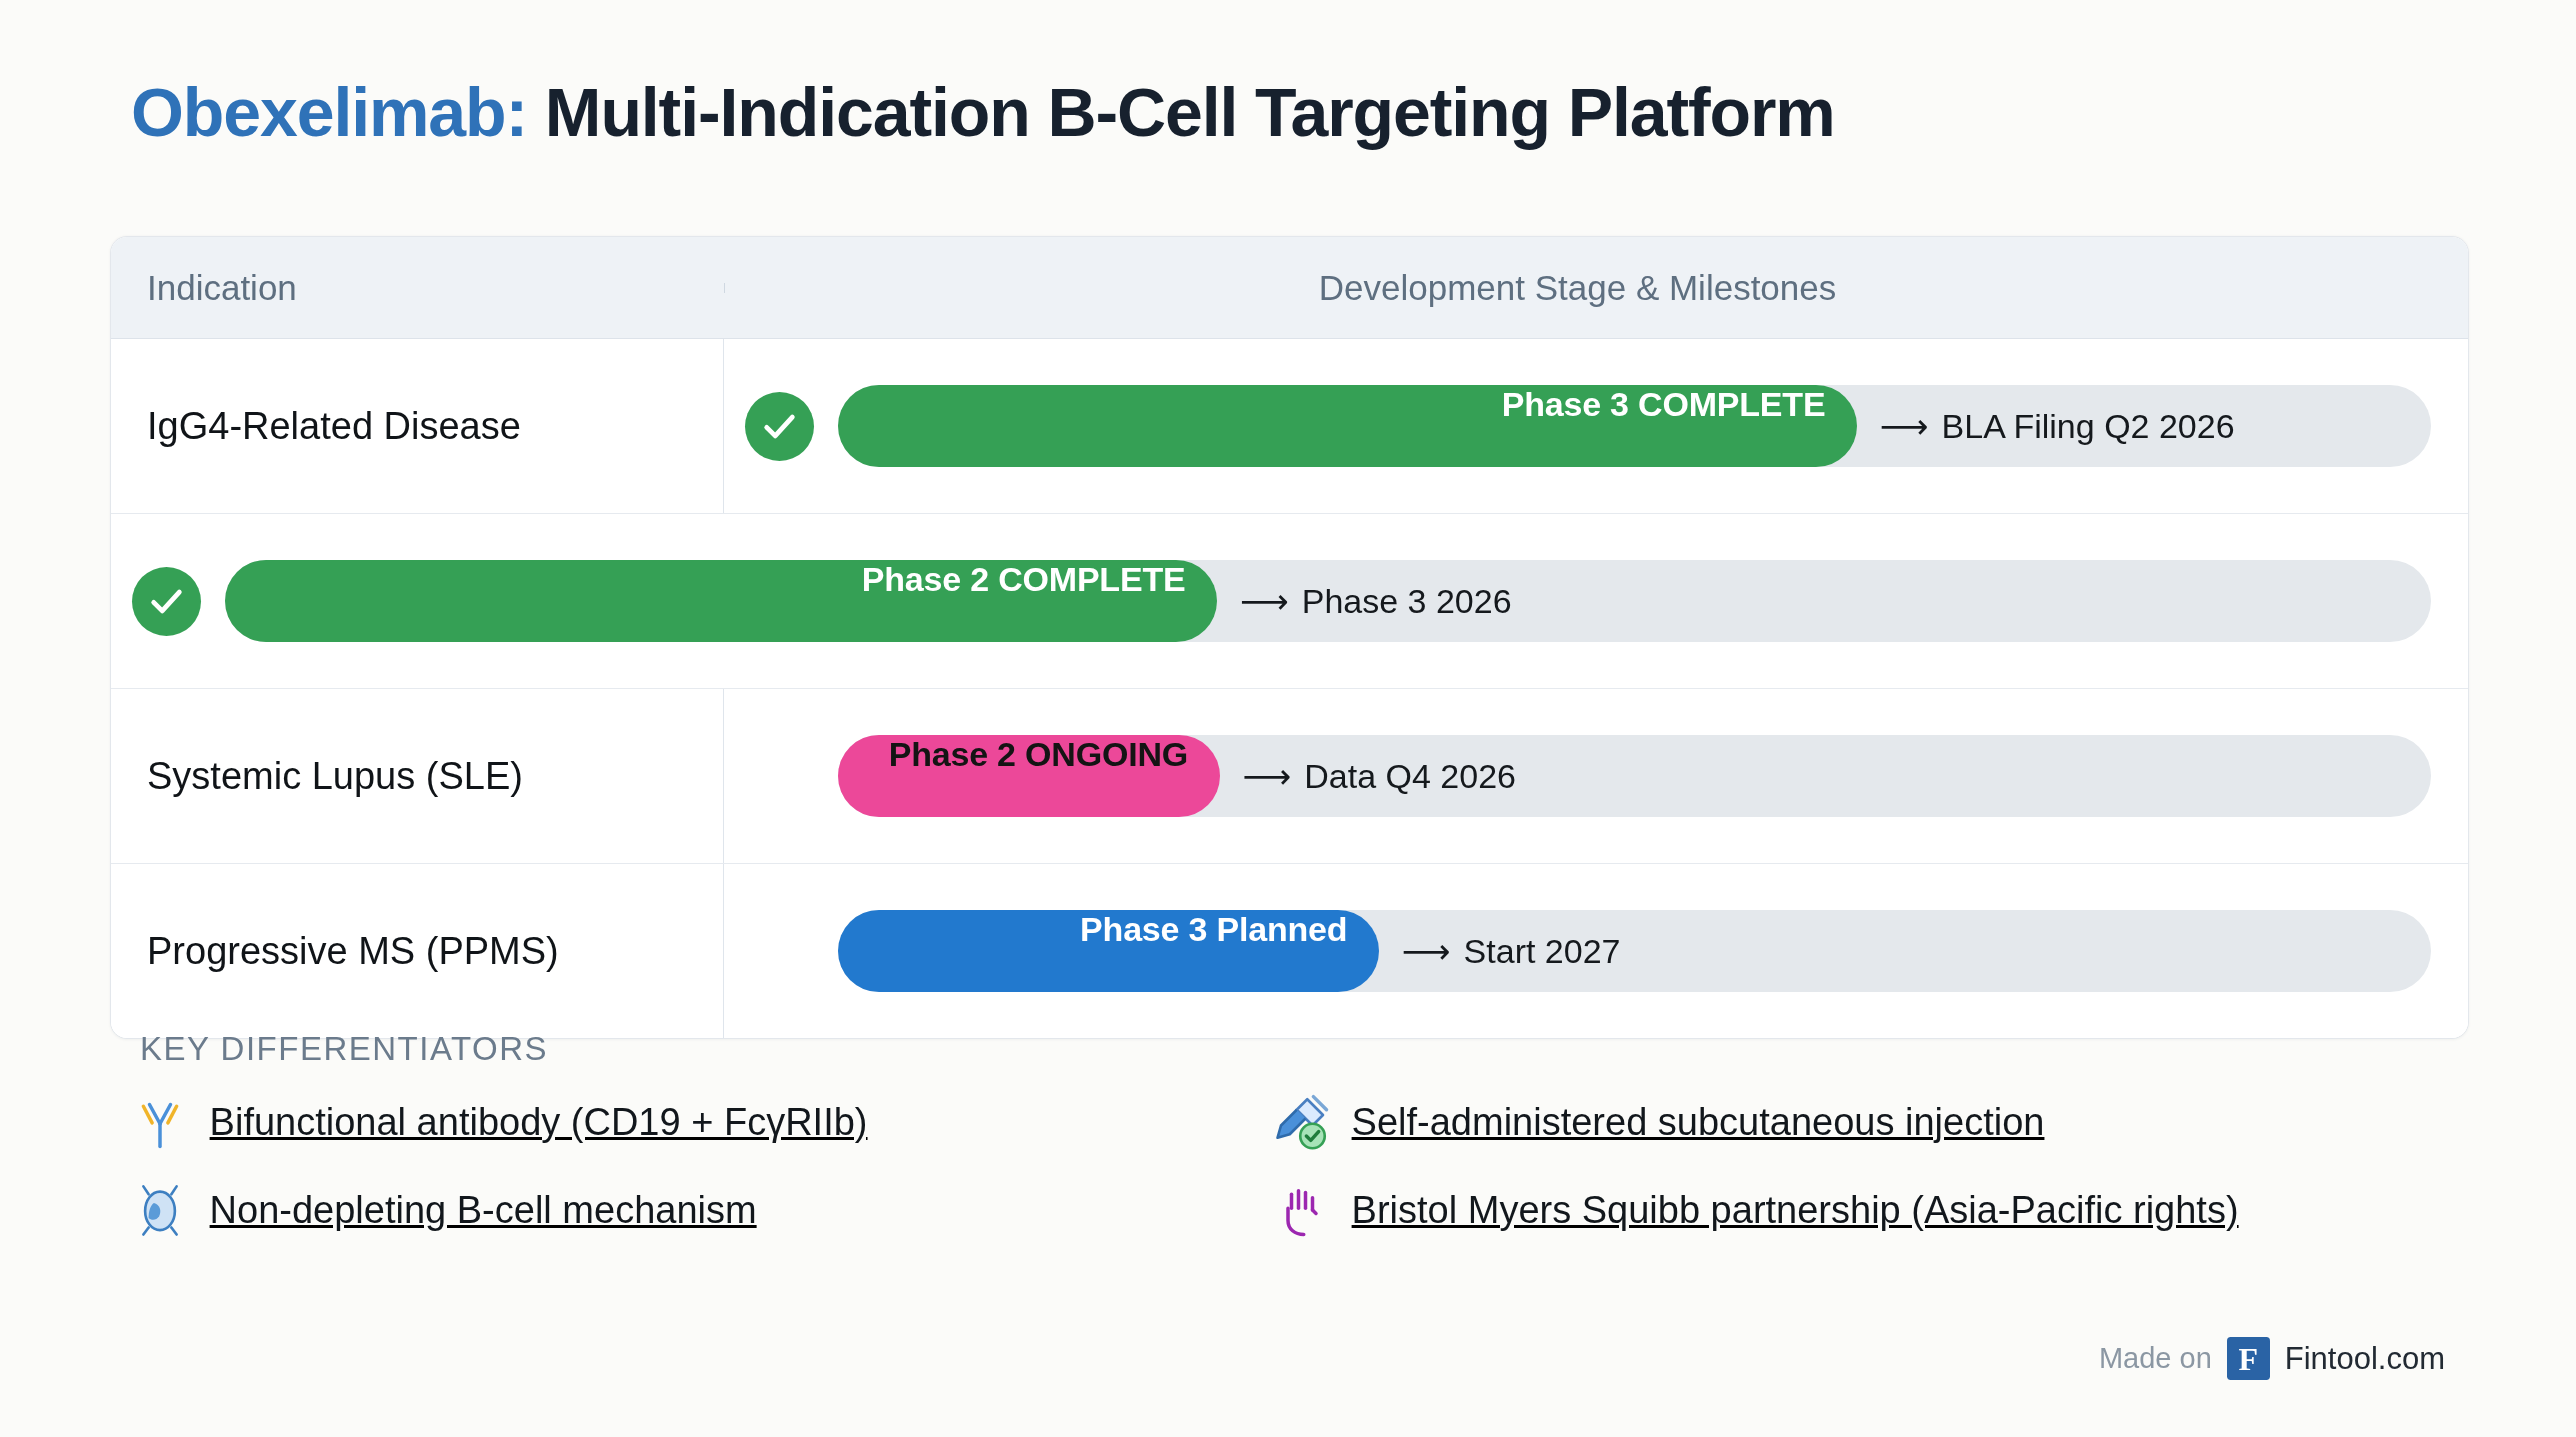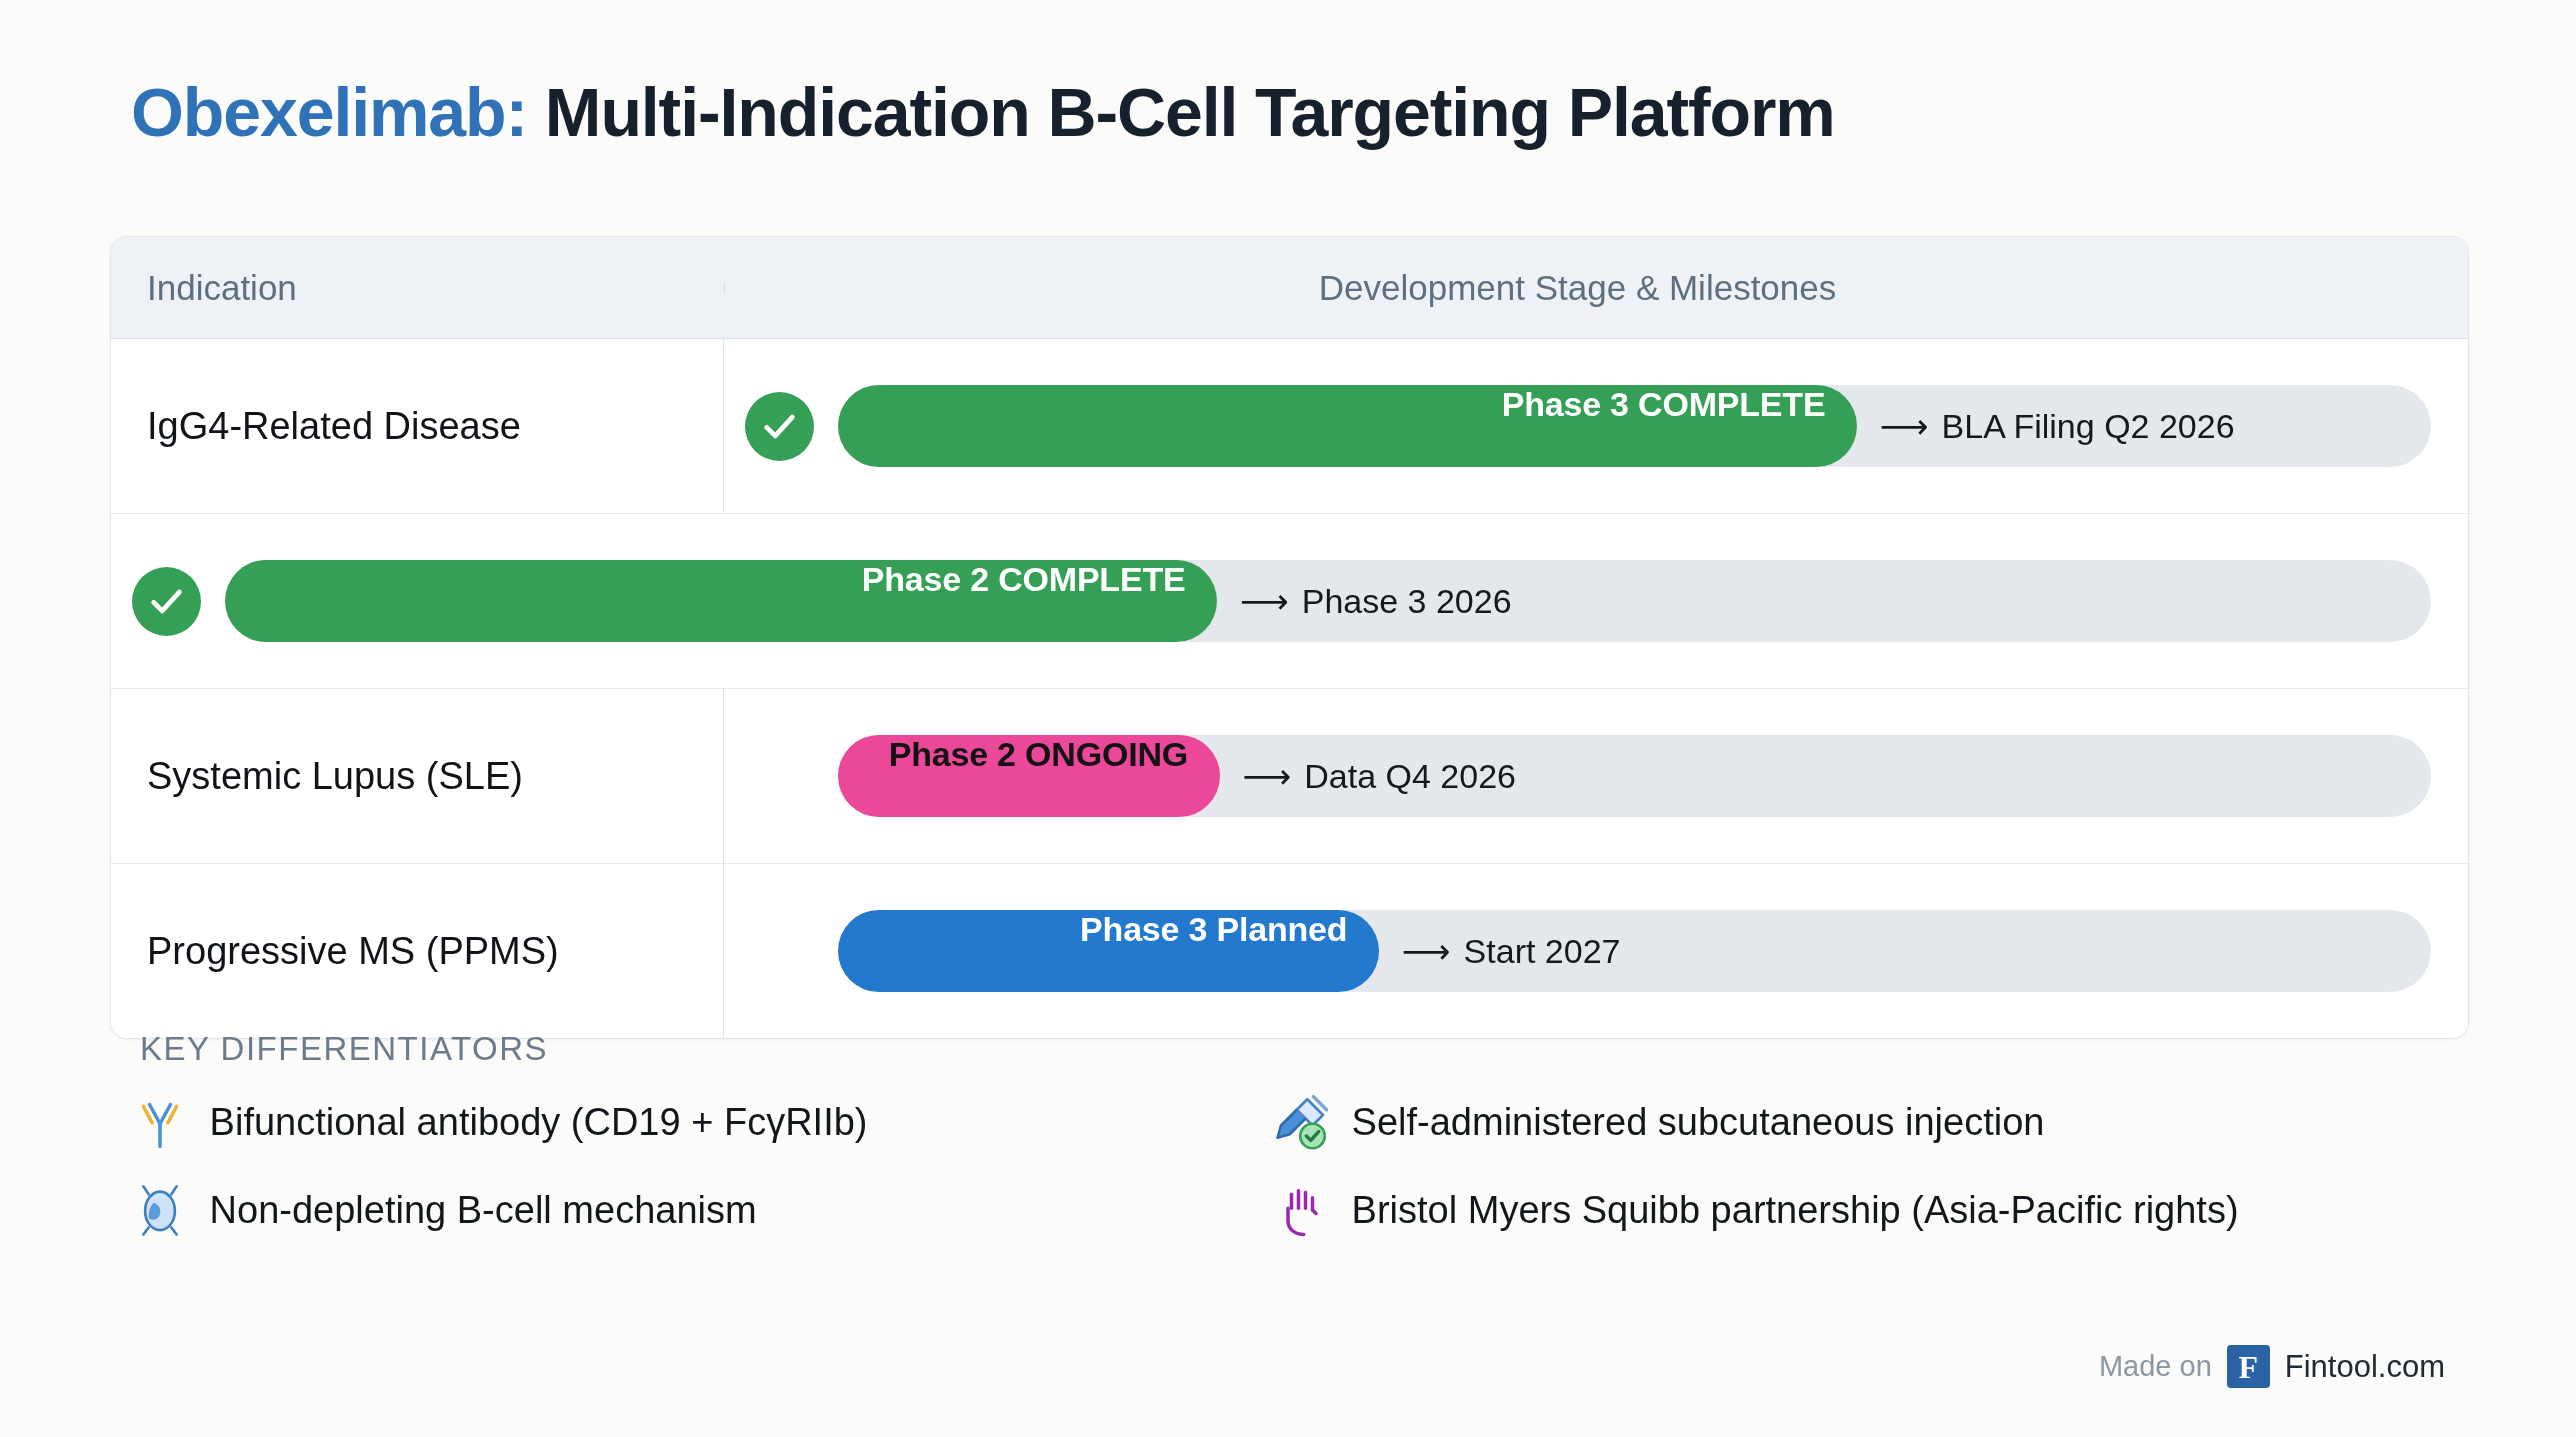--- a/index.html
+++ b/index.html
@@ -108,29 +108,29 @@
     position:absolute;left:140px;top:1030px;
     font-size:33px;letter-spacing:1.5px;
     color:#6b7b8c;font-weight:400;
   }
   .kd-grid{
     position:absolute;left:131px;top:1093px;
     width:2321px;
     display:grid;grid-template-columns:1142px 1179px;
     row-gap:30px;
   }
-  .kd-item{display:flex;align-items:center;gap:20.6px;}
+  .kd-item{display:flex;align-items:center;gap:20.6px;text-decoration:underline;}
   .kd-ico{width:58px;height:58px;flex:0 0 58px;display:flex;align-items:center;justify-content:center;}
   .kd-ico svg{width:56px;height:56px;}
   .kd-txt{font-size:38px;color:#12171c;white-space:nowrap;}
 
   
   .footer{
     position:absolute;right:131px;top:1337px;
-    display:flex;align-items:center;gap:15px;margin-top:8px;
+    display:flex;align-items:center;gap:15px;
   }
   .made-on{font-size:29px;color:#8b97a3;}
   .fmark{
     width:43px;height:43px;background:#2a63a5;border-radius:3.7px;
     display:flex;align-items:center;justify-content:center;
     color:#ffffff;font-family:"Liberation Serif","DejaVu Serif",serif;
     font-size:32px;font-weight:700;line-height:1;
   }
   .fintool{font-size:31px;color:#222a33;}
 </style>

